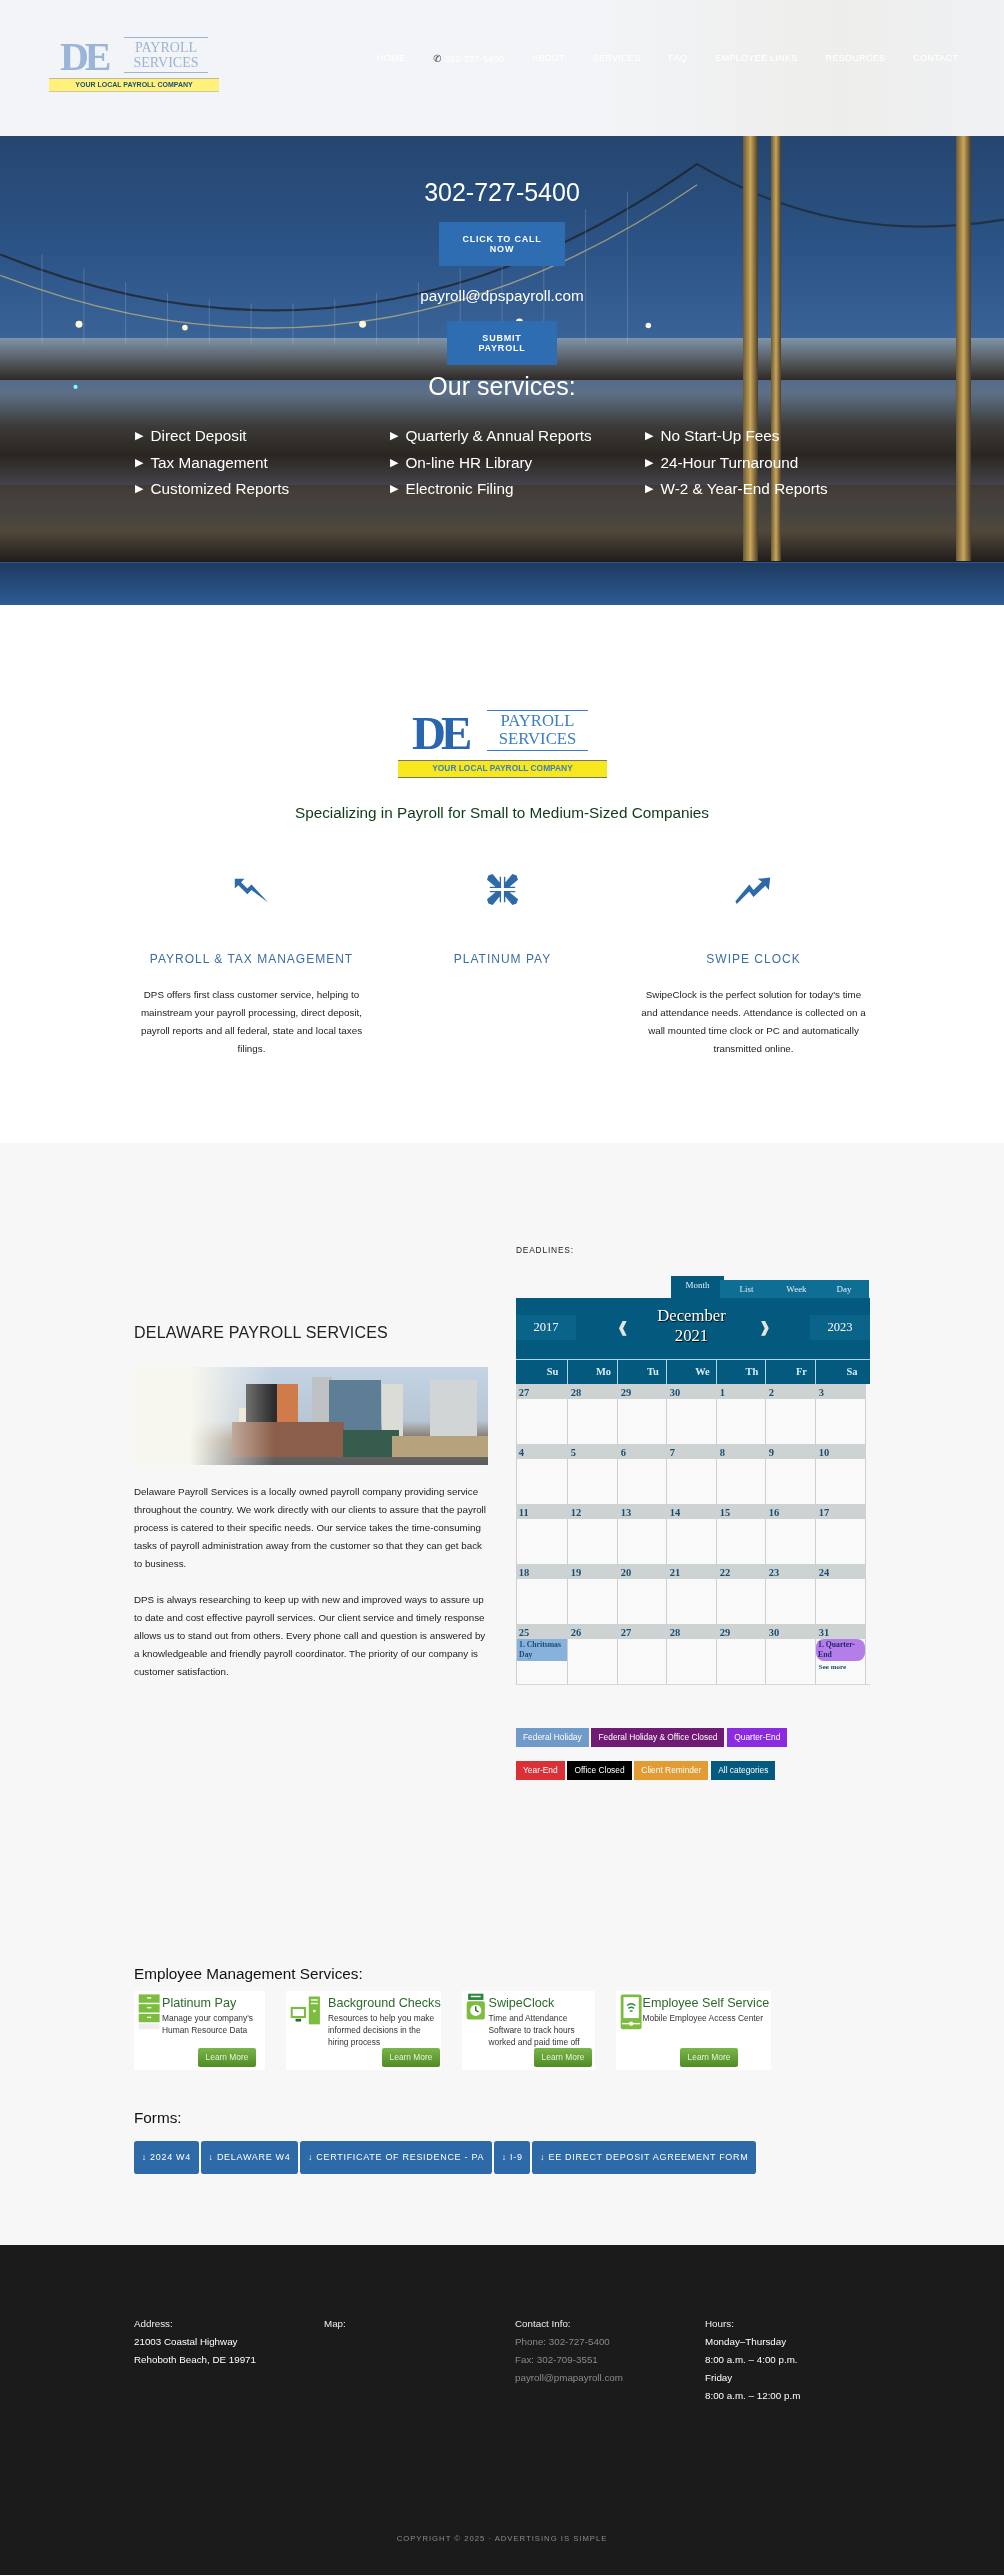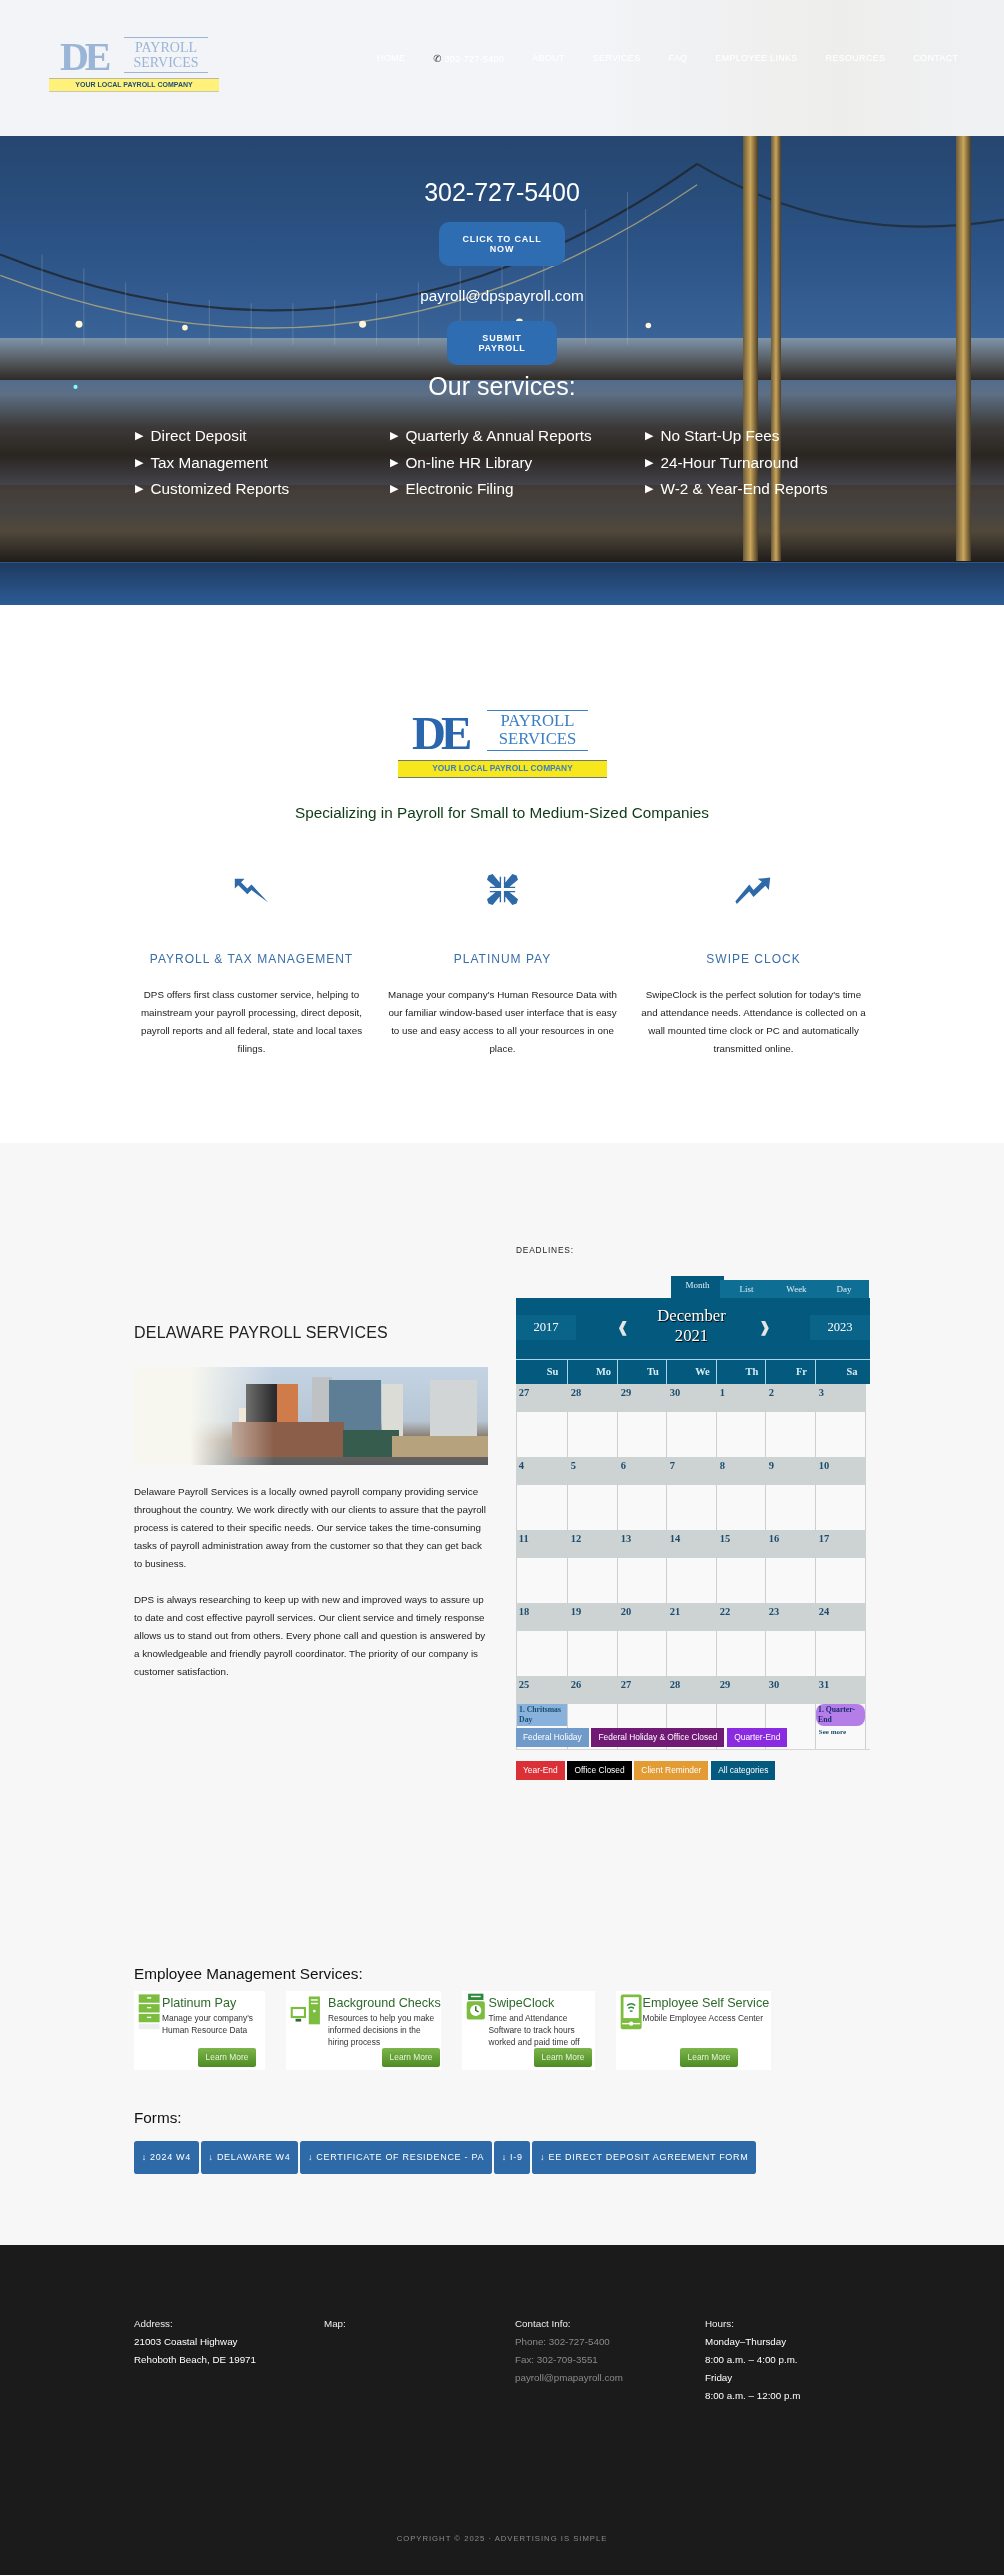--- a/index.html
+++ b/index.html
@@ -21,21 +21,21 @@
   
   .hero { position: relative; height: 469px; overflow: hidden;
     background: linear-gradient(180deg, #25466f 0%, #2c5487 25%, #3b6499 45%, #5d6f86 55%, #3c3a38 62%, #2a2520 68%, #4a4b55 76%, #2b4d7d 80%, #2d5c97 100%); }
   .hero .cables { position: absolute; inset: 0; pointer-events: none; }
   .hero .deck { position: absolute; left: 0; right: 0; top: 202px; height: 42px; background: linear-gradient(180deg, rgba(255,240,200,0.35), rgba(40,30,20,0.85)); }
   .hero .city { position: absolute; left: 0; right: 0; top: 349px; height: 77px; background: linear-gradient(180deg, rgba(60,50,40,0.6) 0%, rgba(90,70,40,0.8) 60%, rgba(30,25,20,0.95) 100%); }
   .hero .water { position: absolute; left: 0; right: 0; top: 427px; height: 43px; background: linear-gradient(180deg, #1e3a5f 0%, #2d5c97 100%); }
   .hero .tower { position: absolute; top: 0; width: 15.3px; height: 425px; background: linear-gradient(90deg, #6b5a3a, #c9a55a, #4a3d28); }
   .hero-content { position: relative; z-index: 3; text-align: center; color: #fff; }
   .hero-phone { padding-top: 42px; font-size: 25px; font-weight: 300; }
-  .btn-blue { display: inline-block; background: #2f6db3; color: #fff; font-size: 9px; font-weight: bold; letter-spacing: 0.8px; text-transform: uppercase; border-radius: 10px; }
+  .btn-blue { display: inline-block; background: #2f6db3; color: #fff; font-size: 9px; font-weight: bold; letter-spacing: 0.8px; text-transform: uppercase; border-radius: 1px; }
   .btn-call { margin-top: 15.3px; padding: 12px 12.6px; width: 126px; }
   .hero-email { margin-top: 21px; font-size: 15.3px; }
   .btn-submit { margin-top: 15.3px; padding: 12px 12.6px; width: 110px; }
   .hero-services-title { margin-top: 7px; font-size: 25px; font-weight: 300; }
   .service-grid { position: absolute; left: 135px; top: 289px; width: 739px; display: grid; grid-template-columns: 255px 255px 229px; row-gap: 5.6px; z-index: 3; }
   .service-grid .item { color: #fff; font-size: 15.3px; line-height: 21px; display: flex; align-items: center; }
   .service-grid .tri { font-size: 11px; margin-right: 7px; }
 
   
   .intro { height: 538px; background: #fff; position: relative; text-align: center; }
@@ -67,21 +67,21 @@
   .cal .tab { position: absolute; top: 3.5px; height: 19px; width: 53px; background: #0f6e93; color: #dfeef5; font-size: 9px; text-align: center; line-height: 19px; }
   .cal .tab.active { top: 0; height: 22px; background: #045a7e; line-height: 19.5px; }
   .cal .head { height: 61px; background: #045a7e; position: relative; color: #fff; }
   .cal .yr { position: absolute; top: 16.7px; width: 60px; height: 25px; background: #0a6389; font-size: 12.6px; text-align: center; line-height: 25px; }
   .cal .month { position: absolute; left: 130px; top: 8.4px; width: 91px; text-align: center; font-size: 16.7px; line-height: 20px; text-shadow: 0.7px 0.7px 0.7px #000; }
   .cal .arr { position: absolute; top: 21px; font-size: 14px; font-weight: bold; color: #e5e5e5; }
   .cal .dow { display: grid; grid-template-columns: 52px 50px 49px 50px 49px 50px 50px; background: #045a7e; border-top: 1.4px solid #a9d5e6; }
   .cal .dow div { height: 24px; line-height: 24px; text-align: center; color: #d8ecf4; font-size: 10.5px; font-weight: bold; border-right: 0.7px solid #a9d5e6; padding-left: 22px; }
   .cal .dow div:last-child { border-right: none; }
   .cal .week { display: grid; grid-template-columns: 52px 50px 49px 50px 49px 50px 50px; }
-  .cal .num { height: 28px; background: #cdd2d3; color: #1a4d6e; font-size: 10.5px; font-weight: bold; padding-left: 2.8px; line-height: 17.4px; }
+  .cal .num { height: 15px; background: #cdd2d3; color: #1a4d6e; font-size: 10.5px; font-weight: bold; padding-left: 2.8px; line-height: 17.4px; }
   .cal .cellbody { height: 45px; background: #f9f9f9; border-right: 0.7px solid #cfcfcf; position: relative; }
   .cal .col { border-left: 0; }
   .cal .col:first-child .cellbody { border-left: 0.7px solid #cfcfcf; }
   .cal .ev { font-size: 7.7px; font-weight: bold; color: #1a4d6e; padding: 0.7px 2.1px; line-height: 10.5px; }
   .cal .ev.fh { background: #88b1dc; }
   .cal .ev.qe { background: #b47de8; color: #1a2a6e; border-radius: 8px; }
   .cal .seemore { font-size: 7px; font-weight: bold; color: #1a4d6e; padding: 2.1px 2.8px; }
   .cal .bottom { height: 1.4px; background: #d6d6d6; }
 
   .legend { position: absolute; left: 516px; top: 585px; width: 328px; }
@@ -241,21 +241,20 @@
     <div class="feature">
       <div class="ficon">
         <svg width="31" height="31" viewBox="0 0 44 44" fill="#2f6aa8">
           <path d="M2 2 L8 0 L18 12 L18 4 L20 4 L20 20 L4 20 L4 18 L12 18 L0 8 Z"></path>
           <path d="M42 2 L36 0 L26 12 L26 4 L24 4 L24 20 L40 20 L40 18 L32 18 L44 8 Z"></path>
           <path d="M2 42 L8 44 L18 32 L18 40 L20 40 L20 24 L4 24 L4 26 L12 26 L0 36 Z"></path>
           <path d="M42 42 L36 44 L26 32 L26 40 L24 40 L24 24 L40 24 L40 26 L32 26 L44 36 Z"></path>
         </svg>
       </div>
       <div class="ftitle">PLATINUM PAY</div>
-      <div class="fdesc">Manage your company's Human Resource Data with our familiar window-based user interface that is easy to use and easy access to all your resources in one place.</div>
     </div>
     <div class="feature">
       <div class="ficon">
         <svg width="39" height="28" viewBox="0 0 56 40">
             <path d="M2 36 L22 12 L28 20 L40 8 L34 4 L52 2 L50 20 L45 14 L28 30 L22 22 L4 40 Z" fill="#2f6aa8"></path>
           </svg>
       </div>
       <div class="ftitle">SWIPE CLOCK</div>
       <div class="fdesc">SwipeClock is the perfect solution for today's time and attendance needs. Attendance is collected on a wall mounted time clock or PC and automatically transmitted online.</div>
     </div>

